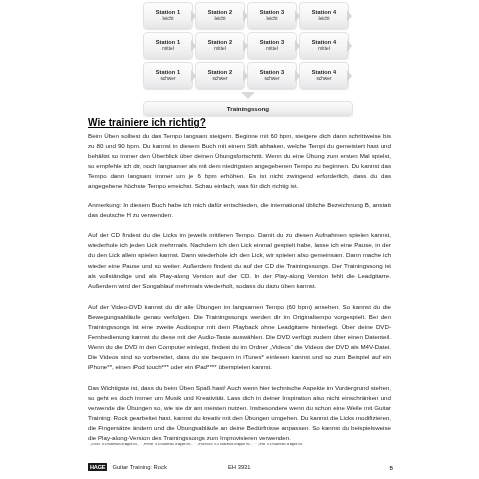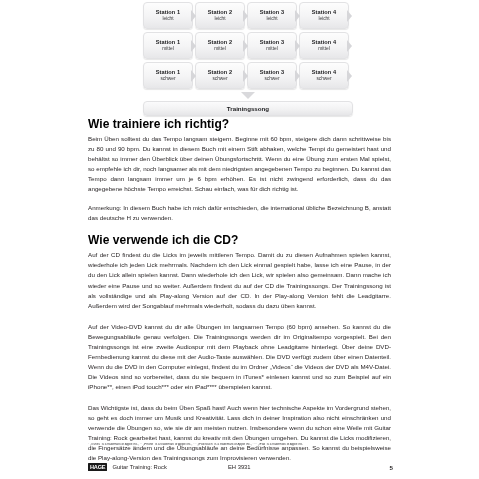--- a/index.html
+++ b/index.html
@@ -102,25 +102,26 @@
   }
 
   
   .content {
     position: absolute;
     left: 88px;
     top: 117px;
     width: 303px;
   }
   h2.sec {
-    font-size: 12px;
+    font-size: 10px;
     font-weight: bold;
     margin: 0 0 3px 0;
     color: #000000;
     letter-spacing: 0.05px;
+    text-decoration: underline;
   }
   p.para {
     font-size: 6.2px;
     line-height: 1.62;
     margin: 0 0 9px 0;
     text-align: justify;
     color: #231f20;
   }
   p.note {
     font-size: 6.2px;
@@ -258,21 +259,20 @@
 
   <div class="content">
 
     <div class="sec-block">
       <h2 class="sec">Wie trainiere ich richtig?</h2>
       <p class="para">Beim Üben solltest du das Tempo langsam steigern. Beginne mit 60 bpm, steigere dich dann schrittweise bis zu 80 und 90 bpm. Du kannst in diesem Buch mit einem Stift abhaken, welche Tempi du gemeistert hast und behältst so immer den Überblick über deinen Übungsfortschritt. Wenn du eine Übung zum ersten Mal spielst, so empfehle ich dir, noch langsamer als mit dem niedrigsten angegebenen Tempo zu beginnen. Du kannst das Tempo dann langsam immer um je 6 bpm erhöhen. Es ist nicht zwingend erforderlich, dass du das angegebene höchste Tempo erreichst. Schau einfach, was für dich richtig ist.</p>
       <p class="note">Anmerkung: In diesem Buch habe ich mich dafür entschieden, die international übliche Bezeichnung B, anstatt das deutsche H zu verwenden.</p>
     </div>
 
     <div class="sec-block">
-      <h2 class="sec">Wie verwende ich die CD?</h2>
       <p class="para tight">Auf der CD findest du die Licks im jeweils mittleren Tempo. Damit du zu diesen Aufnahmen spielen kannst, wiederhole ich jeden Lick mehrmals. Nachdem ich den Lick einmal gespielt habe, lasse ich eine Pause, in der du den Lick allein spielen kannst. Dann wiederhole ich den Lick, wir spielen also gemeinsam. Dann mache ich wieder eine Pause und so weiter. Außerdem findest du auf der CD die Trainingssongs. Der Trainingssong ist als vollständige und als Play-along Version auf der CD. In der Play-along Version fehlt die Leadgitarre. Außerdem wird der Songablauf mehrmals wiederholt, sodass du dazu üben kannst.</p>
     </div>
 
     <div class="sec-block">
       <p class="para tight">Auf der Video-DVD kannst du dir alle Übungen im langsamen Tempo (60 bpm) ansehen. So kannst du die Bewegungsabläufe genau verfolgen. Die Trainingssongs werden dir im Originaltempo vorgespielt. Bei den Trainingssongs ist eine zweite Audiospur mit dem Playback ohne Leadgitarre hinterlegt. Über deine DVD-Fernbedienung kannst du diese mit der Audio-Taste auswählen. Die DVD verfügt zudem über einen Datenteil. Wenn du die DVD in den Computer einlegst, findest du im Ordner „Videos“ die Videos der DVD als M4V-Datei. Die Videos sind so vorbereitet, dass du sie bequem in iTunes* einlesen kannst und so zum Beispiel auf ein iPhone**, einen iPod touch*** oder ein iPad**** überspielen kannst.</p>
     </div>
 
     <div class="sec-block">
       <p class="para">Das Wichtigste ist, dass du beim Üben Spaß hast! Auch wenn hier technische Aspekte im Vordergrund stehen, so geht es doch immer um Musik und Kreativität. Lass dich in deiner Inspiration also nicht einschränken und verwende die Übungen so, wie sie dir am meisten nutzen. Insbesondere wenn du schon eine Weile mit Guitar Training: Rock gearbeitet hast, kannst du kreativ mit den Übungen umgehen. Du kannst die Licks modifizieren, die Fingersätze ändern und die Übungsabläufe an deine Bedürfnisse anpassen. So kannst du beispielsweise die Play-along-Version des Trainingssongs zum Improvisieren verwenden.</p>
     </div>

